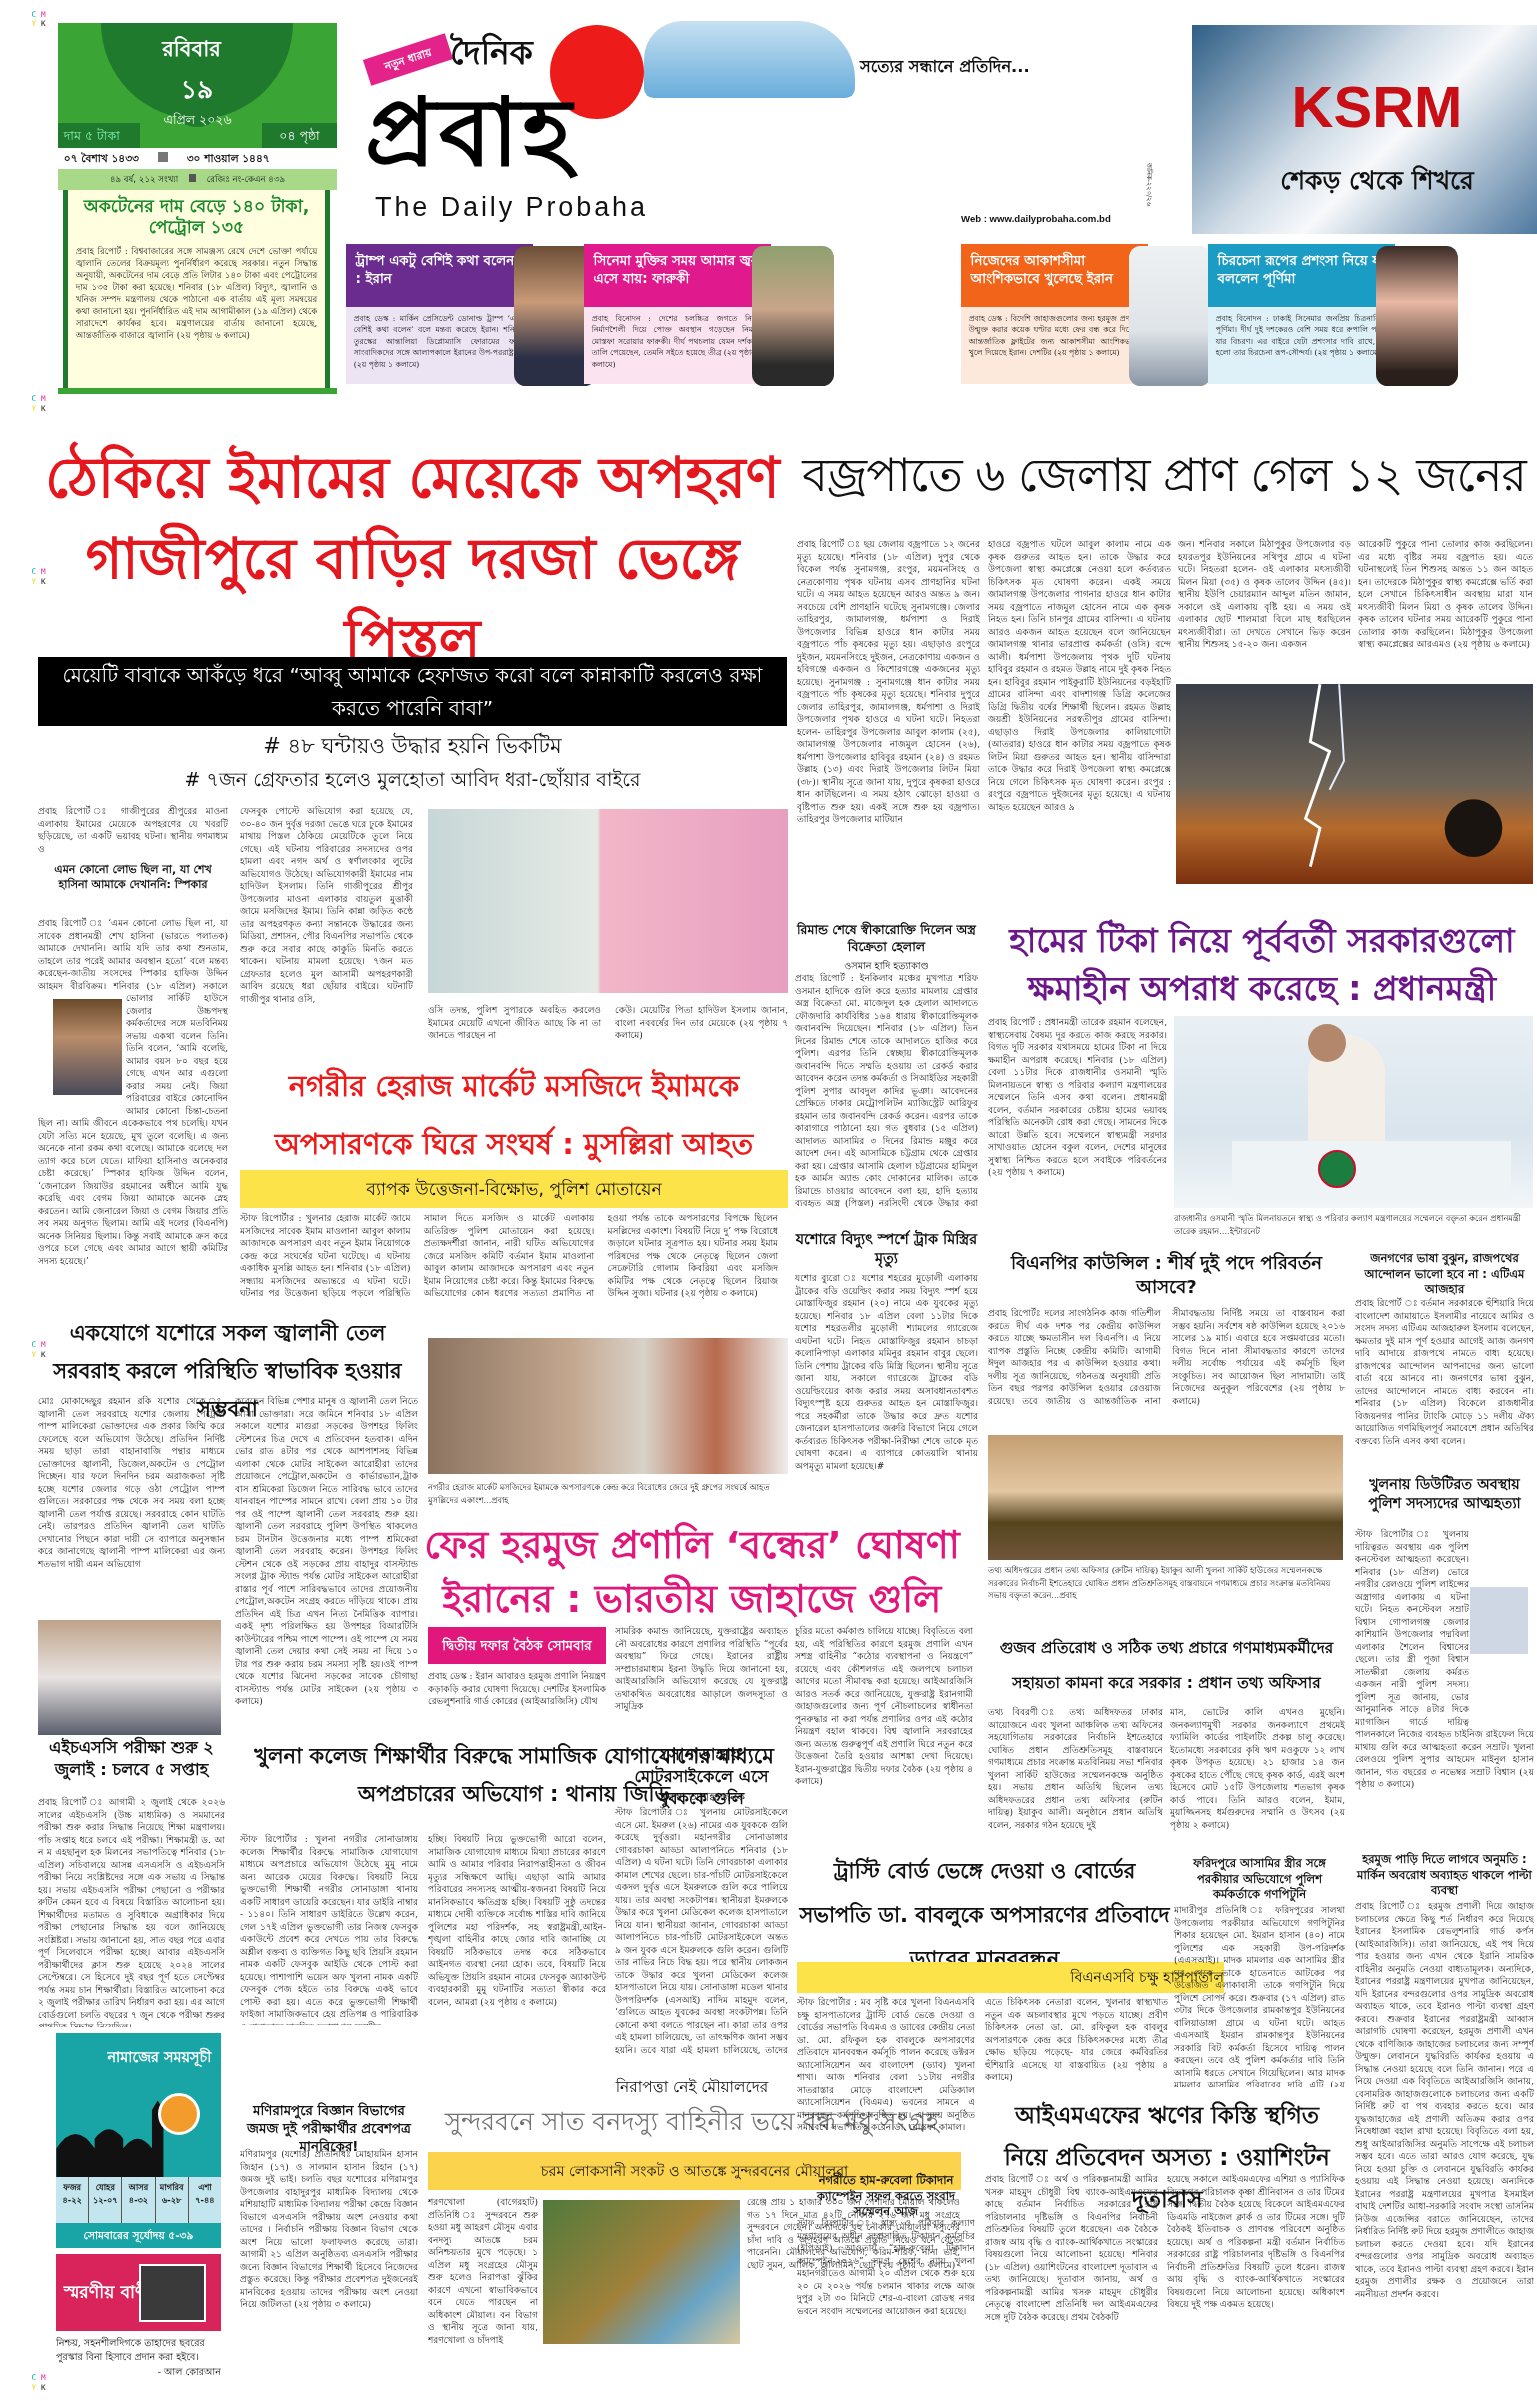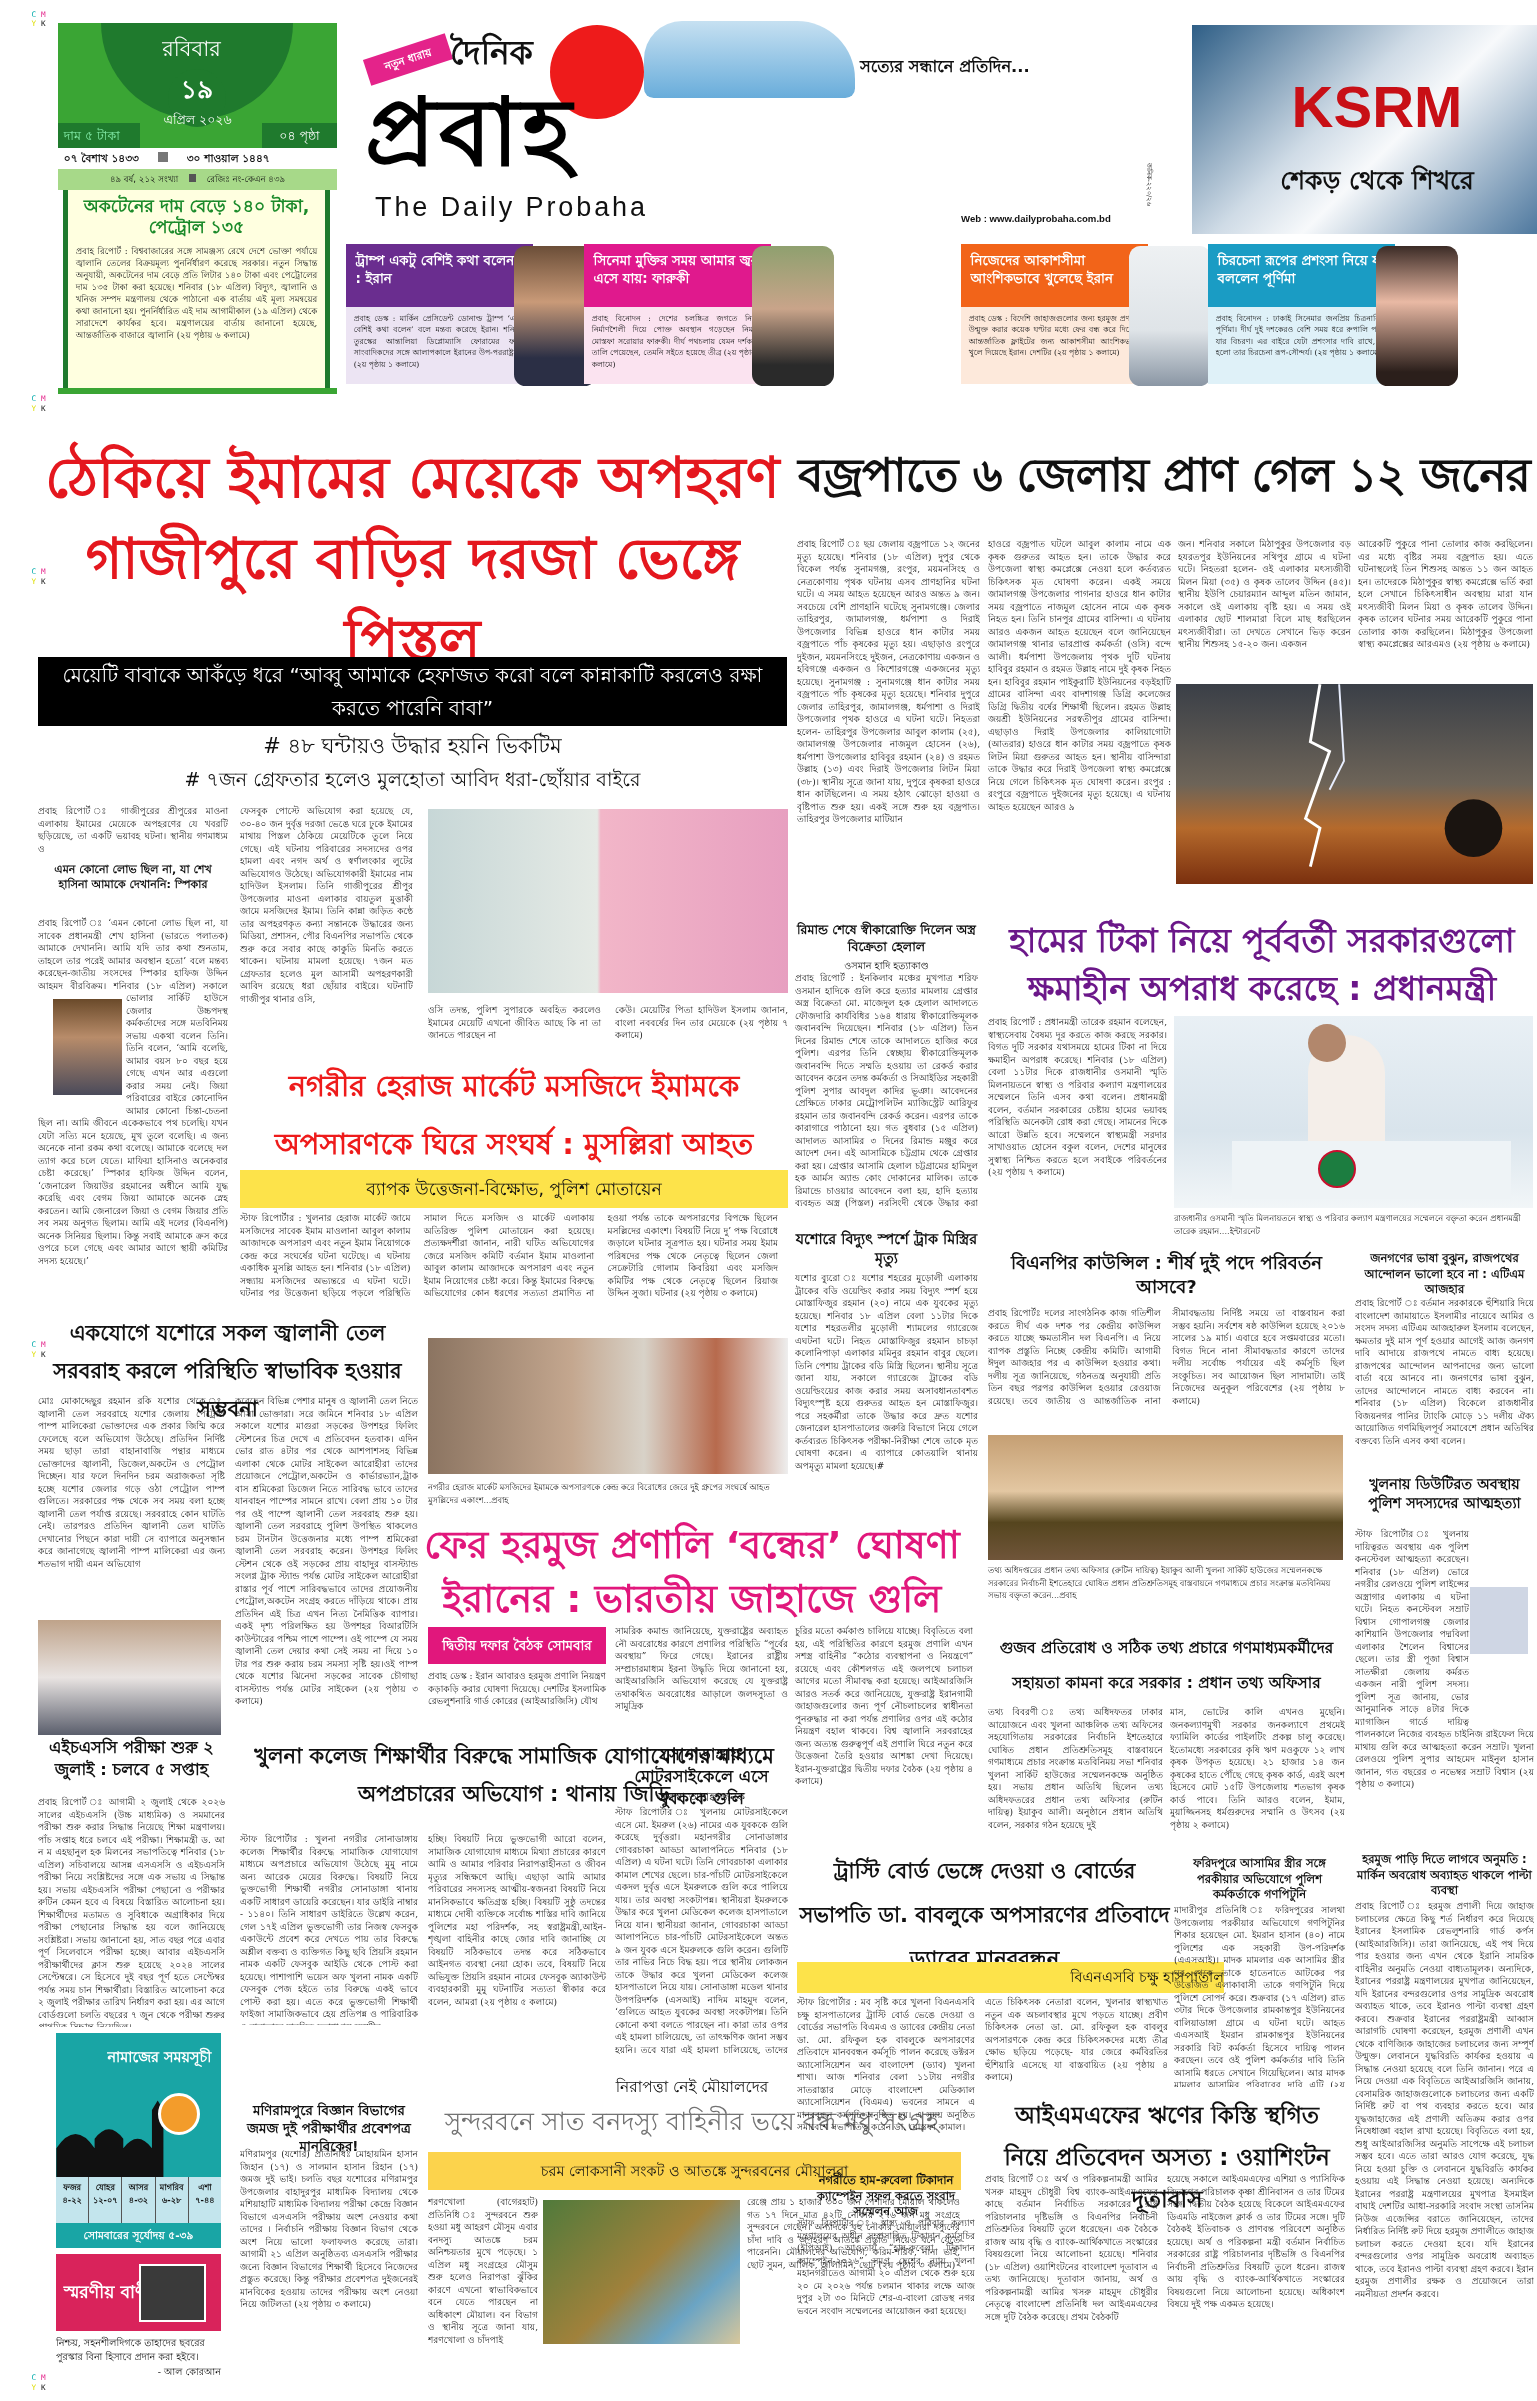--- a/index.html
+++ b/index.html
@@ -5,21 +5,21 @@
   *{box-sizing:border-box;margin:0;padding:0}
   body{width:1537px;height:2402px;background:#fff;font-family:"DejaVu Sans",sans-serif;color:#111;position:relative;overflow:hidden}
   .abs{position:absolute}
   .cmyk{position:absolute;width:21px;height:21px;font-size:7.7px;line-height:9.6px;font-family:"DejaVu Sans Mono",monospace}
   .cmyk span{display:inline-block;width:9.6px;text-align:center}
   .body-text{font-family:"DejaVu Serif",serif;font-size:9px;line-height:12.5px;text-align:justify;color:#222}
   .photo{position:absolute;overflow:hidden}
   
   #date-panel{left:58px;top:23px;width:279px;height:125px;background:#3aa534}
   #date-panel .arch{position:absolute;left:43px;top:0;width:192px;height:96px;background:#1f7a2d;border-radius:0 0 96px 96px}
-  #date-panel .day{position:absolute;left:0;right:12px;top:9.6px;text-align:center;color:#fff;font-size:21px;font-weight:normal}
+  #date-panel .day{position:absolute;left:0;right:12px;top:9.6px;text-align:center;color:#fff;font-size:21px;font-weight:bold}
   #date-panel .date{position:absolute;left:110px;top:46px;width:58px;height:58px;border-radius:50%;background:#1f7a2d;color:#fff;text-align:center;font-size:25px;font-weight:bold;line-height:42px}
   #date-panel .month{position:absolute;left:0;right:0;top:88px;text-align:center;color:#fff;font-size:12.5px}
   #date-panel .price{position:absolute;left:0;top:100px;width:82px;height:25px;background:#1f7a2d;color:#86efac;font-size:12.5px;line-height:25px;padding-left:5.8px}
   #date-panel .pages{position:absolute;right:0;top:100px;width:75px;height:25px;background:#1f7a2d;color:#fff;font-size:12.5px;line-height:25px;text-align:center}
   #date-row{left:58px;top:148px;width:279px;height:21px;background:#fff;font-size:10.6px;line-height:21px;padding-left:5.8px;font-weight:bold}
   #reg-row{left:58px;top:169px;width:279px;height:21px;background:#a7d989;font-size:8.6px;line-height:21px;text-align:center}
   #lead-box{left:63px;top:190px;width:267px;height:198px;background:#ffffe0;border-left:5.8px solid #1f7a2d;border-right:5.8px solid #1f7a2d;padding:5.8px 7.7px}
   #lead-box h2{color:#1b8a2a;font-size:17.3px;text-align:center;line-height:1.25;margin-bottom:5.8px}
   
   #mast-new{left:365px;top:46px;width:86px;height:27px;background:#e4238a;color:#fff;font-size:10.6px;font-weight:bold;transform:rotate(-18deg);text-align:center;line-height:27px}
@@ -37,21 +37,21 @@
   
   .teaser{position:absolute;top:244px;height:144px}
   .teaser .thead{position:absolute;left:0;top:0;width:187px;height:63px;color:#fff;font-size:13.4px;line-height:18px;padding:7.7px 9.6px;font-weight:bold}
   .teaser .tbody{position:absolute;left:0;top:63px;width:187px;height:77px;font-size:7.7px;line-height:11.5px;padding:5.8px 7.7px;font-family:"DejaVu Serif",serif;text-align:justify}
   .teaser .timg{position:absolute;left:168px;top:1.9px;width:82px;height:140px;border-radius:11.5px}
   
   #main-hl{left:38px;top:437px;width:749px;color:#e4171e;font-size:56px;line-height:81px;font-weight:900;text-align:center}
   #main-sub{left:38px;top:657px;width:749px;height:69px;background:#000;color:#fff;font-size:20px;line-height:33px;text-align:center;padding-top:1.9px}
   #main-bul1{left:38px;top:730px;width:749px;text-align:center;font-size:21px}
   #main-bul2{left:38px;top:765px;width:749px;text-align:center;font-size:19px}
-  #thunder-hl{left:795px;top:432px;width:738px;font-size:46px;font-weight:700;line-height:86px;text-align:center;letter-spacing:-1px}
+  #thunder-hl{left:795px;top:432px;width:738px;font-size:46px;font-weight:400;line-height:86px;text-align:center;letter-spacing:-1px}
   .col{position:absolute}
   #thunder-img{left:1176px;top:684px;width:357px;height:200px;background:linear-gradient(180deg,#3a3f47 0%,#6d6458 50%,#b56a2c 72%,#7a2f0e 100%)}
   #pm-hl{left:990px;top:917px;width:544px;color:#6b1789;font-size:33px;line-height:48px;font-weight:900;text-align:center}
   #pm-img{left:1174px;top:1016px;width:359px;height:192px;background:linear-gradient(180deg,#e9f0f5 0%,#d9e4ec 60%,#f2f6f8 100%)}
   #imam-img{left:428px;top:809px;width:360px;height:184px;background:linear-gradient(90deg,#c7d7d7 0%,#e5eae5 47%,#f2b6c8 48%,#e79fc0 100%)}
   #mosque-hl{left:240px;top:1057px;width:548px;color:#ee1b1b;font-size:29px;line-height:58px;font-weight:900;text-align:center}
   #mosque-sub{left:240px;top:1170px;width:548px;height:38px;background:#fde34a;text-align:center;font-size:17.3px;line-height:38px}
   #hormuz-hl{left:423px;top:1518px;width:538px;color:#e1177c;font-size:38px;line-height:54px;font-weight:900;text-align:center}
   #hormuz-tag{left:428px;top:1627px;width:178px;height:37px;background:#e1177c;color:#fff;font-size:13.4px;line-height:37px;text-align:center;font-weight:bold}
   .caption{font-family:"DejaVu Serif",serif;font-size:8.2px;line-height:12.5px;color:#222}

